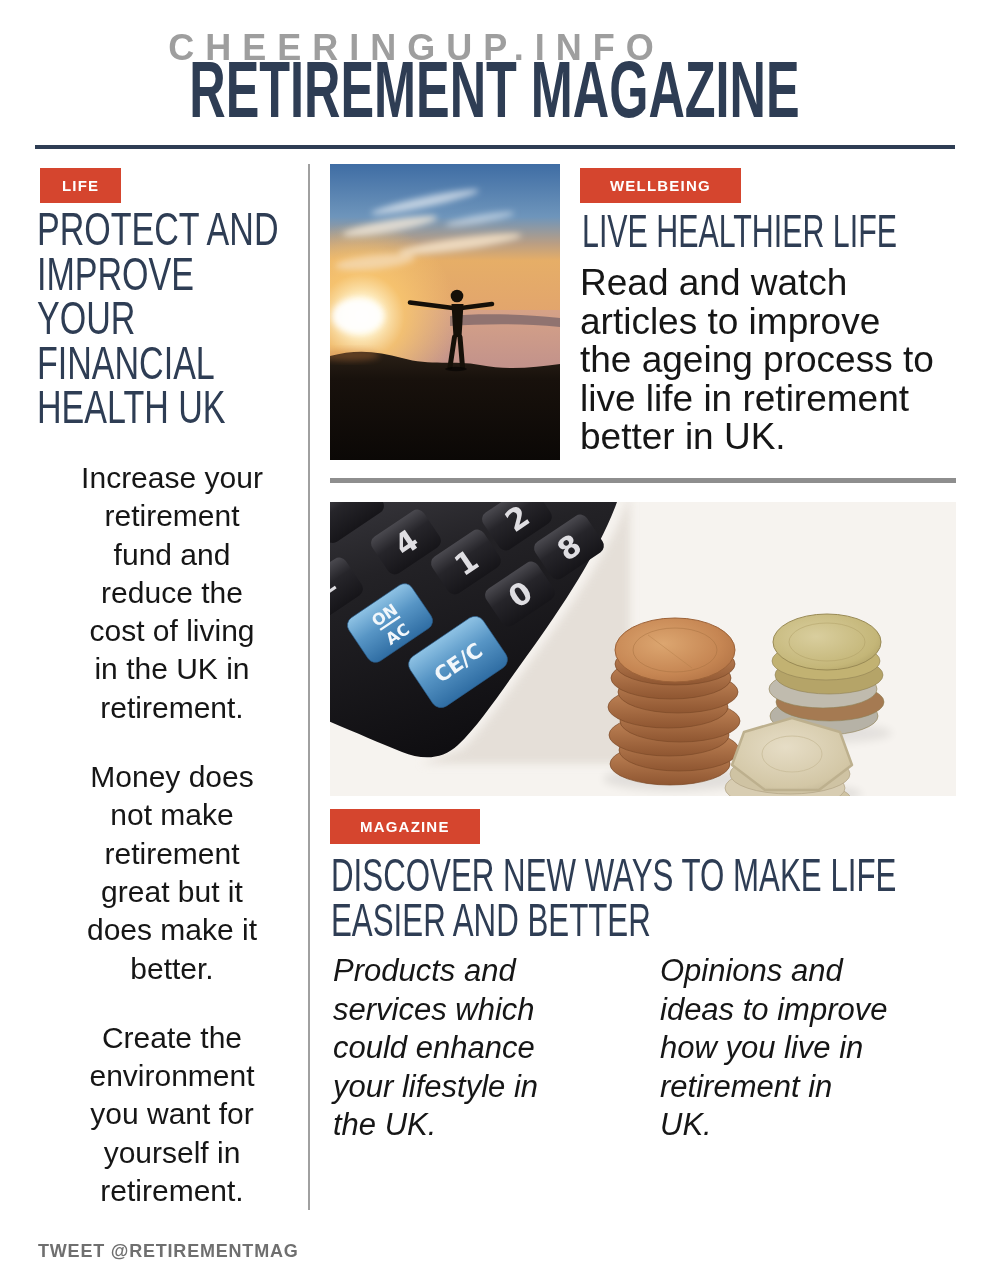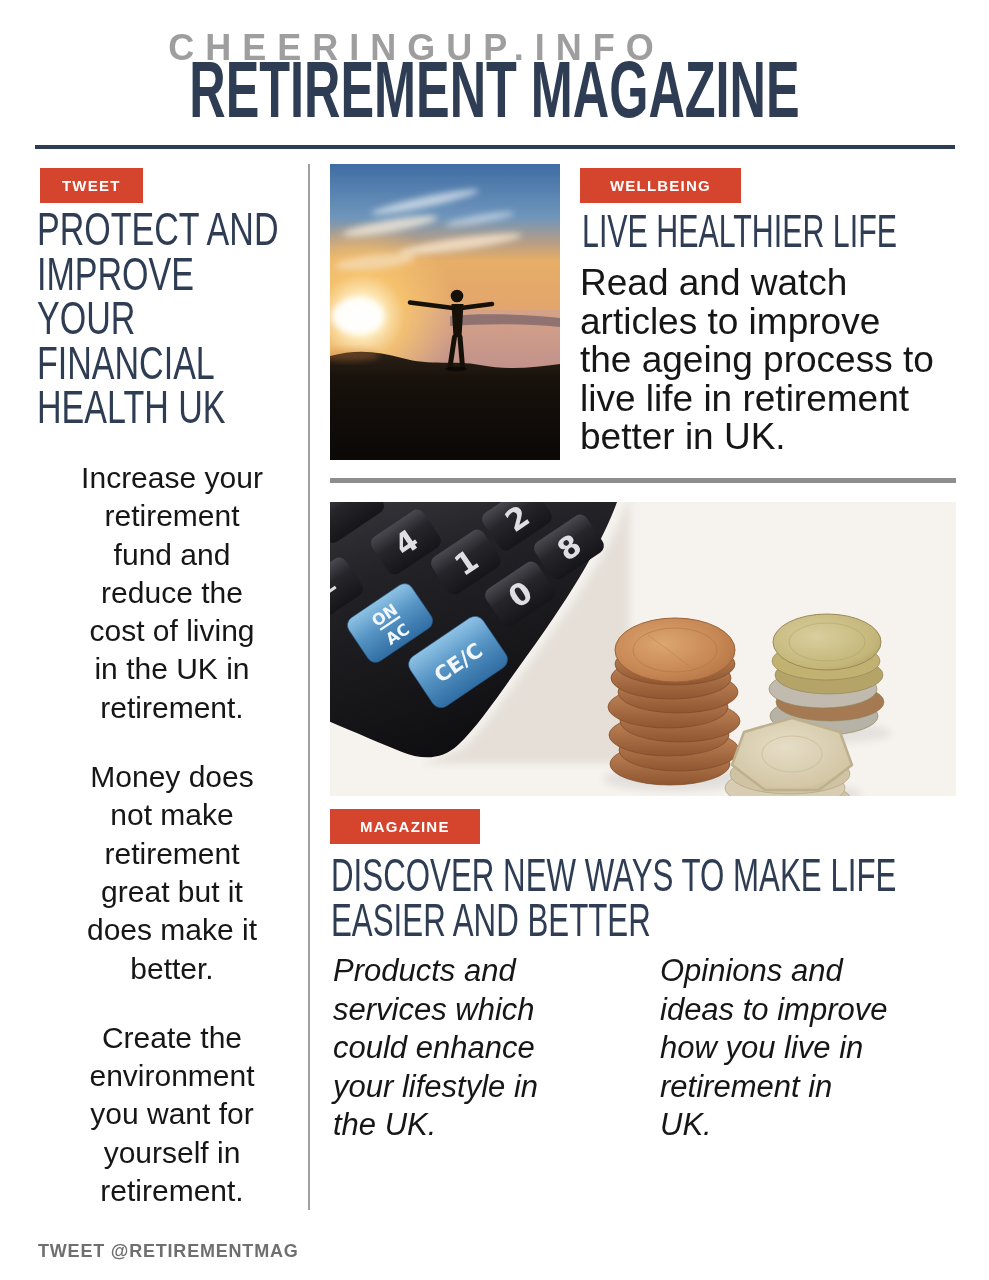--- a/index.html
+++ b/index.html
@@ -78,21 +78,21 @@
 </style>
 </head>
 <body>
 
 <div class="page">
 
   <div class="site-name">CHEERINGUP.INFO</div>
   <h1 class="mag-title"><span class="condense">RETIREMENT MAGAZINE</span></h1>
   <div class="masthead-rule"></div>
 
-  <div class="badge badge-money">TWEET</div>
+  <div class="badge badge-money">LIFE</div>
   <div class="cond-head head-money">PROTECT AND<br>IMPROVE<br>YOUR<br>FINANCIAL<br>HEALTH UK</div>
   <div class="copy money-copy">
     <p>Increase your<br>retirement<br>fund and<br>reduce the<br>cost of living<br>in the UK in<br>retirement.</p>
     <p>Money does<br>not make<br>retirement<br>great but it<br>does make it<br>better.</p>
     <p>Create the<br>environment<br>you want for<br>yourself in<br>retirement.</p>
   </div>
 
   <div class="v-divider"></div>
 
   <div class="photo sunset-photo">

